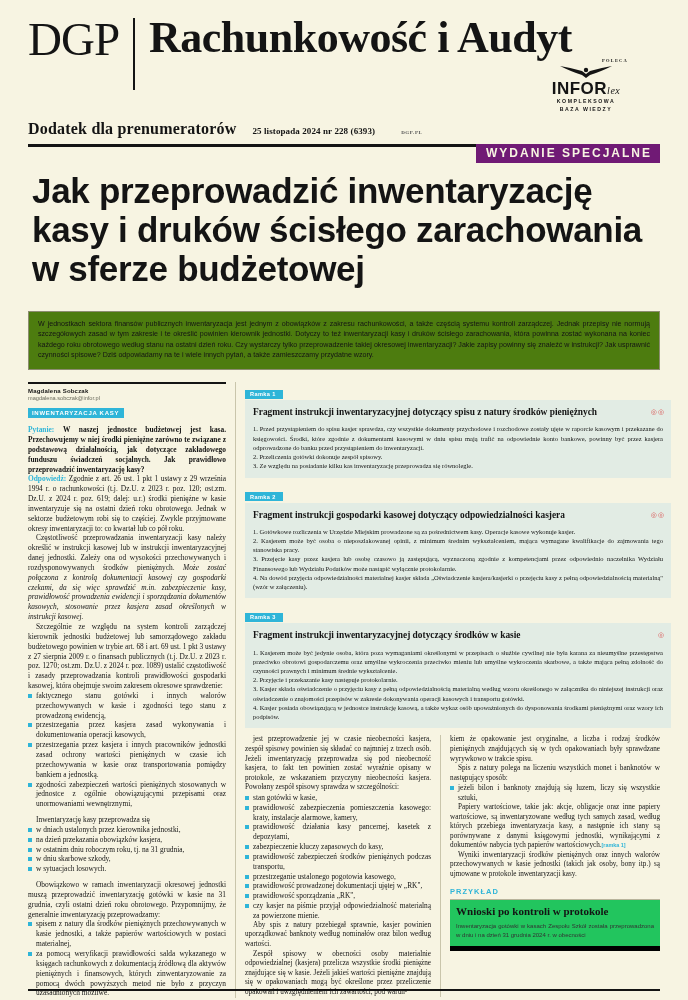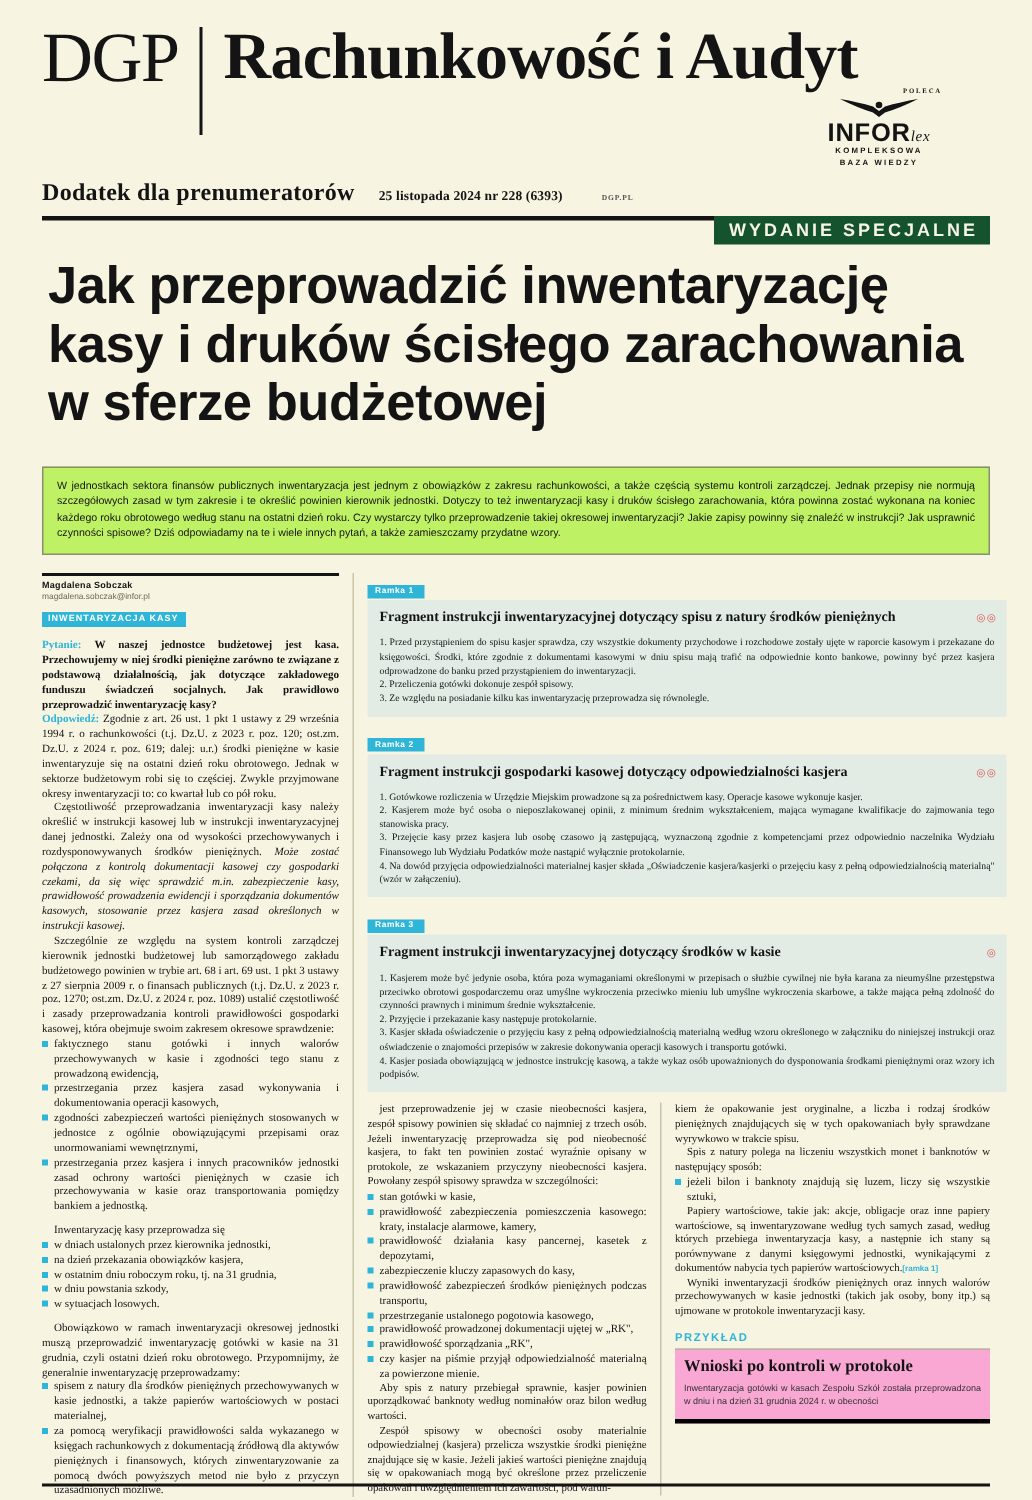--- a/index.html
+++ b/index.html
@@ -50,38 +50,38 @@
   }
   .infor-word i{font-family:"Liberation Serif",serif;font-size:10px;font-weight:normal;font-style:italic;}
   .infor-tag{
     font-family:"Liberation Sans", sans-serif;
     font-size:5.2px;font-weight:bold;letter-spacing:1.5px;line-height:1.5;margin-top:1px;
   }
 
   .rule-thick{height:3px;background:#141414;margin-top:6px;position:relative;}
   .wyd{
     position:absolute;right:0;top:0;
-    background:#14532d;color:#f7f4e2;
+    background:#701a75;color:#f7f4e2;
     font-family:"Liberation Sans", sans-serif;
     font-weight:bold;font-size:12px;letter-spacing:2px;
     padding:2px 8px 3px 10px;
   }
 
   
   h1.headline{
     font-family:Liberation Sans, sans-serif;
     font-weight:bold;font-size:35px;line-height:1.12;
     margin:24px 0 0 4px;letter-spacing:-0.3px;
   }
 
   
   .lead{
     margin-top:22px;
     border:1px solid #8c8c70;
-    background:#bef264;
+    background:#4d7c0f;
     padding:7px 9px 8px 9px;
     font-size:7.1px;line-height:1.5;text-align:justify;
     font-family:"Liberation Sans", sans-serif;
   }
 
   
   .cols{display:flex;margin-top:12px;gap:0;}
   .col{box-sizing:border-box;}
   .col1{width:215px;padding-right:9px;}
 
@@ -141,22 +141,22 @@
 
   .flow{font-size:7.2px;line-height:1.33;text-align:justify;}
   .flow p{margin:0;text-indent:8px;}
   .flow p.noind{text-indent:0;}
 
   .przyklad-badge{
     color:#2fb5d8;font-family:"Liberation Sans",sans-serif;
     font-weight:bold;font-size:7.5px;letter-spacing:1px;margin-top:7px;
   }
   .przyklad-box{
-    border-top:1px solid #b8b49c;border-bottom:3px solid #000000;
-    background:#f9a8d4;padding:5px 6px 6px 6px;margin-top:3px;
+    border-top:1px solid #b8b49c;border-bottom:5px solid #000000;
+    background:#22c55e;padding:5px 6px 6px 6px;margin-top:3px;
   }
   .przyklad-title{
     font-family:"Liberation Serif",serif;font-weight:bold;
     font-size:11px;margin:0 0 5px 0;
   }
   .przyklad-text{
     font-family:"Liberation Sans",sans-serif;
     font-size:6px;line-height:1.55;text-align:justify;color:#333;
   }
   .ramka-ref{
@@ -225,32 +225,32 @@
         </p>
         <p>
           <span>Częstotliwość przeprowadzania inwentaryzacji kasy należy określić w instrukcji kasowej lub w instrukcji inwentaryzacyjnej danej jednostki. Zależy ona od wysokości przechowywanych i rozdysponowywanych środków pieniężnych. </span><span class="ital">Może zostać połączona z kontrolą dokumentacji kasowej czy gospodarki czekami, da się więc sprawdzić m.in. zabezpieczenie kasy, prawidłowość prowadzenia ewidencji i sporządzania dokumentów kasowych, stosowanie przez kasjera zasad określonych w instrukcji kasowej.</span>
         </p>
         <p>Szczególnie ze względu na system kontroli zarządczej kierownik jednostki budżetowej lub samorządowego zakładu budżetowego powinien w trybie art. 68 i art. 69 ust. 1 pkt 3 ustawy z 27 sierpnia 2009 r. o finansach publicznych (t.j. Dz.U. z 2023 r. poz. 1270; ost.zm. Dz.U. z 2024 r. poz. 1089) ustalić częstotliwość i zasady przeprowadzania kontroli prawidłowości gospodarki kasowej, która obejmuje swoim zakresem okresowe sprawdzenie:</p>
       </div>
 
       <ul class="sq">
         <li>faktycznego stanu gotówki i innych walorów przechowywanych w kasie i zgodności tego stanu z prowadzoną ewidencją,</li>
         <li>przestrzegania przez kasjera zasad wykonywania i dokumentowania operacji kasowych,</li>
+        <li>przestrzegania przez kasjera i innych pracowników jednostki zasad ochrony wartości pieniężnych w czasie ich przechowywania w kasie oraz transportowania pomiędzy bankiem a jednostką.</li>
         <li>zgodności zabezpieczeń wartości pieniężnych stosowanych w jednostce z ogólnie obowiązującymi przepisami oraz unormowaniami wewnętrznymi,</li>
-        <li>przestrzegania przez kasjera i innych pracowników jednostki zasad ochrony wartości pieniężnych w czasie ich przechowywania w kasie oraz transportowania pomiędzy bankiem a jednostką.</li>
       </ul>
 
       <div class="qa">
         <p>Inwentaryzację kasy przeprowadza się</p>
       </div>
       <ul class="sq">
         <li>w dniach ustalonych przez kierownika jednostki,</li>
         <li>na dzień przekazania obowiązków kasjera,</li>
         <li>w ostatnim dniu roboczym roku, tj. na 31 grudnia,</li>
-        <li>w dniu powstania szkody,</li>
+        <li>w dniu skarbowe szkody,</li>
         <li>w sytuacjach losowych.</li>
       </ul>
 
       <div class="qa">
         <p>Obowiązkowo w ramach inwentaryzacji okresowej jednostki muszą przeprowadzić inwentaryzację gotówki w kasie na 31 grudnia, czyli ostatni dzień roku obrotowego. Przypomnijmy, że generalnie inwentaryzację przeprowadzamy:</p>
       </div>
       <ul class="sq">
         <li>spisem z natury dla środków pieniężnych przechowywanych w kasie jednostki, a także papierów wartościowych w postaci materialnej,</li>
         <li>za pomocą weryfikacji prawidłowości salda wykazanego w księgach rachunkowych z dokumentacją źródłową dla aktywów pieniężnych i finansowych, których zinwentaryzowanie za pomocą dwóch powyższych metod nie było z przyczyn uzasadnionych możliwe.</li>
       </ul>

